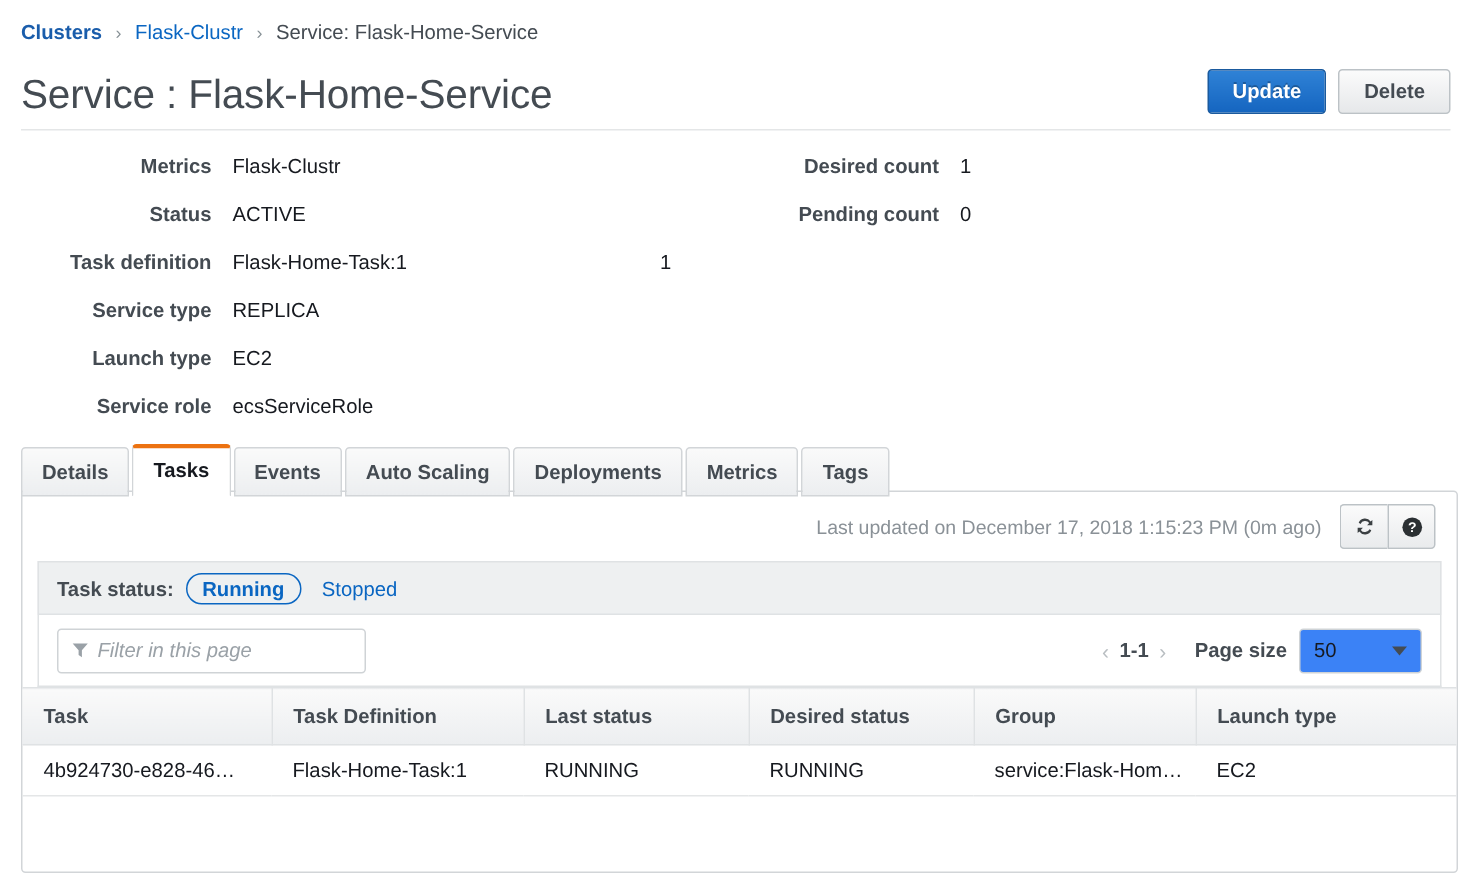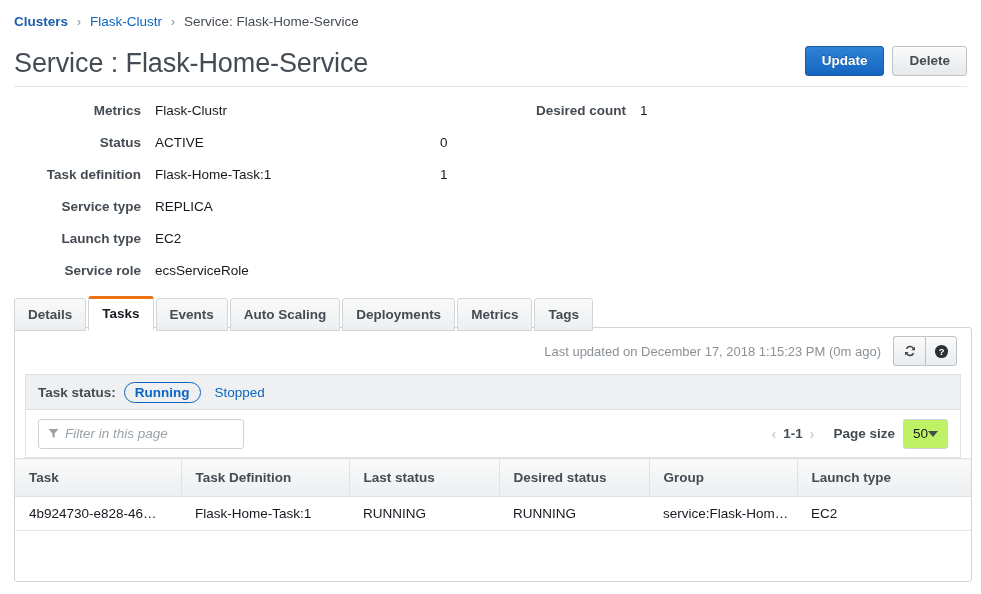--- a/index.html
+++ b/index.html
@@ -154,22 +154,22 @@
   .funnel { flex: 0 0 auto; }
   .filter-ph {
     font-size: 13.5px; font-style: italic; color: #9aa1a7;
     user-select: none;
   }
   .pager { display: flex; align-items: center; font-size: 13.5px; gap: 0; }
   .pg-arrow { color: #b9bec2; padding: 0 7px; cursor: pointer; font-size: 14px; }
   .pg-range { font-weight: bold; color: #444b52; }
   .pg-label { font-weight: bold; color: #444b52; margin: 0 8px 0 12px; }
   .pg-select {
-    width: 45px; height: 30px; border: 1px solid #cfd3d6; border-radius: 3px;
-    background: #bef264; display: flex; align-items: center;
+    width: 82px; height: 30px; border: 1px solid #cfd3d6; border-radius: 3px;
+    background: #3b82f6; display: flex; align-items: center;
     justify-content: space-between; padding: 0 9px;
     font-size: 13.5px; color: #16191f; cursor: pointer;
   }
   .caret { width: 0; height: 0; border-left: 5px solid transparent;
            border-right: 5px solid transparent; border-top: 6px solid #444b52; }
 
   
   .tbl { width: 100%; border-collapse: collapse; table-layout: fixed; }
   .tbl th {
     background: linear-gradient(to bottom,#fafafa 0%, #eceef0 100%);
@@ -238,20 +238,21 @@
         <span class="val">ecsServiceRole</span>
       </div>
     </div>
 
     <div class="col col-right">
       <div class="field">
         <span class="lab">Desired count</span>
         <span class="val">1</span>
       </div>
       <div class="field">
+        <span class="lab">Pending count</span>
         <span class="val">0</span>
       </div>
       <div class="field">
         <span class="val">1</span>
       </div>
     </div>
   </div>
 
   <div class="tabs">
     <div class="tab">Details</div>

